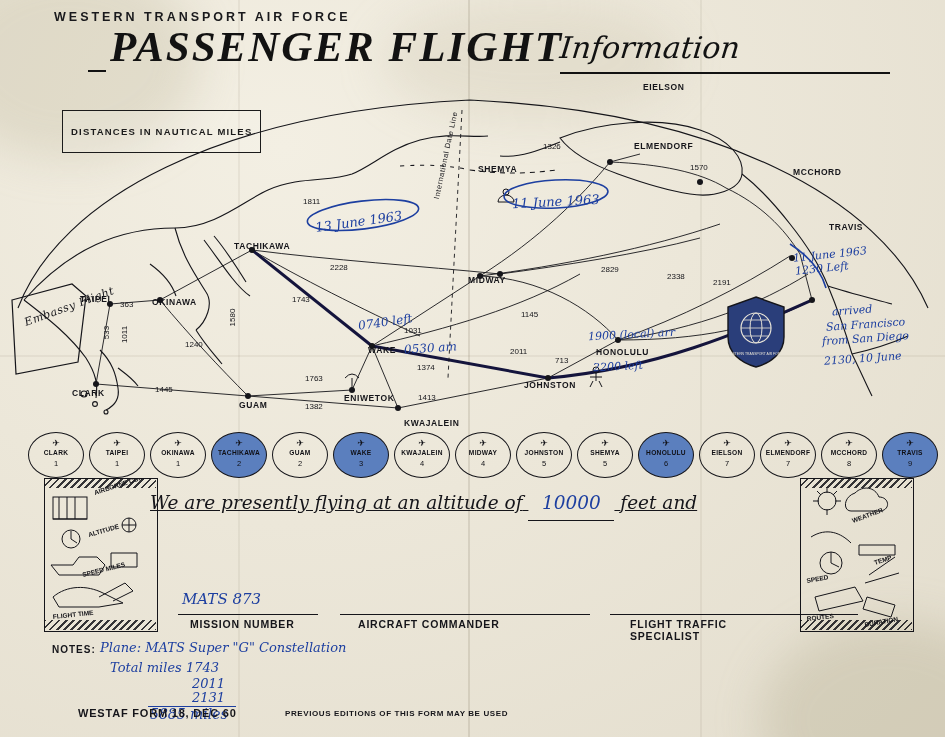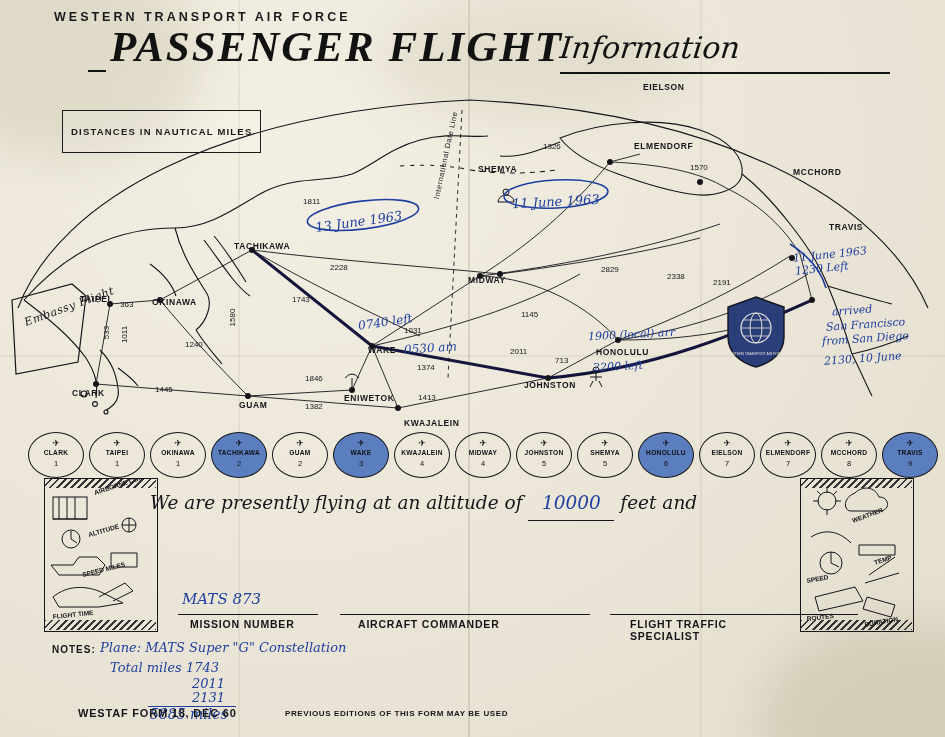--- a/index.html
+++ b/index.html
@@ -85,20 +85,21 @@
   .node .plane{position:absolute;left:0;right:0;top:5px;font-size:9px;color:#101015;}
   #striprule{position:absolute;left:28px;top:454px;width:890px;height:1.4px;background:#15151a;z-index:-1;}
 
   
   #panel{
     position:absolute;left:150px;top:486px;width:640px;height:145px;
   }
   .sentence{
     font-family:"DejaVu Serif",serif;font-style:italic;font-size:18.5px;color:#15151a;
     line-height:34px;
+    text-decoration:underline;
   }
   .blank{
     display:inline-block;border-bottom:1.4px solid #15151a;text-align:center;
     font-family:"DejaVu Serif",serif;font-style:italic;color:#1d3fa0;
   }
   #footlabels{
     position:absolute;left:150px;top:604px;width:640px;
   }
   .flabel{
     position:absolute;font-size:10.5px;font-weight:bold;letter-spacing:.8px;color:#15151a;
@@ -305,21 +306,21 @@
     <span class="dist-label" style="left:292px;top:295px;">1743</span>
     <span class="dist-label" style="left:224px;top:313px;transform:rotate(-90deg);">1580</span>
     <span class="dist-label" style="left:120px;top:300px;">363</span>
     <span class="dist-label" style="left:185px;top:340px;text-align:right;">1240</span>
     <span class="dist-label" style="left:404px;top:326px;">1031</span>
     <span class="dist-label" style="left:521px;top:310px;">1145</span>
     <span class="dist-label" style="left:510px;top:347px;">2011</span>
     <span class="dist-label" style="left:555px;top:356px;">713</span>
     <span class="dist-label" style="left:417px;top:363px;">1374</span>
     <span class="dist-label" style="left:418px;top:393px;">1413</span>
-    <span class="dist-label" style="left:305px;top:374px;">1846</span>
+    <span class="dist-label" style="left:305px;top:374px;">1763</span>
     <span class="dist-label" style="left:305px;top:402px;">1382</span>
     <span class="dist-label" style="left:155px;top:385px;">1445</span>
     <span class="dist-label" style="left:100px;top:328px;transform:rotate(-90deg);">533</span>
     <span class="dist-label" style="left:116px;top:330px;transform:rotate(-90deg);">1011</span>
   </div>
 
   <div>
     <span class="hand" style="left:315px;top:214px;font-size:13px;transform:rotate(-8deg);">13 June 1963</span>
     <span class="hand" style="left:512px;top:194px;font-size:13px;transform:rotate(-3deg);">11 June 1963</span>
     <span class="hand" style="left:358px;top:315px;font-size:12px;transform:rotate(-8deg);">0740 left</span>

